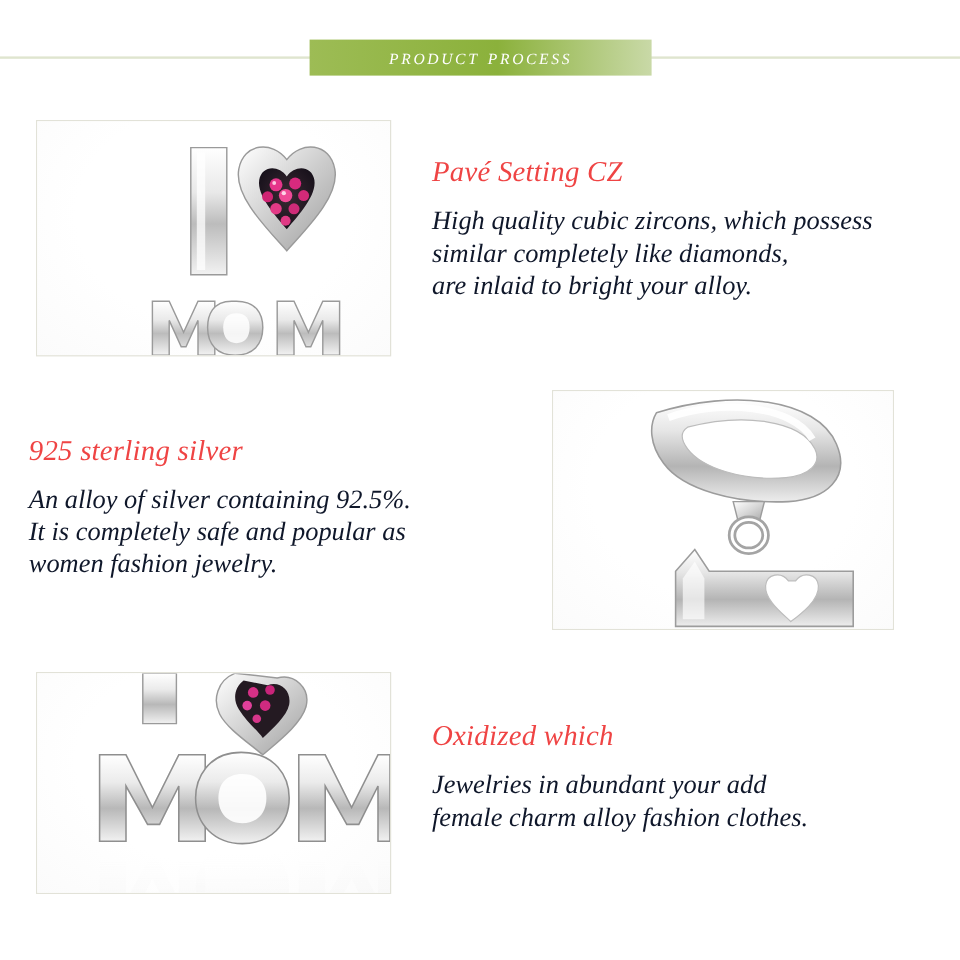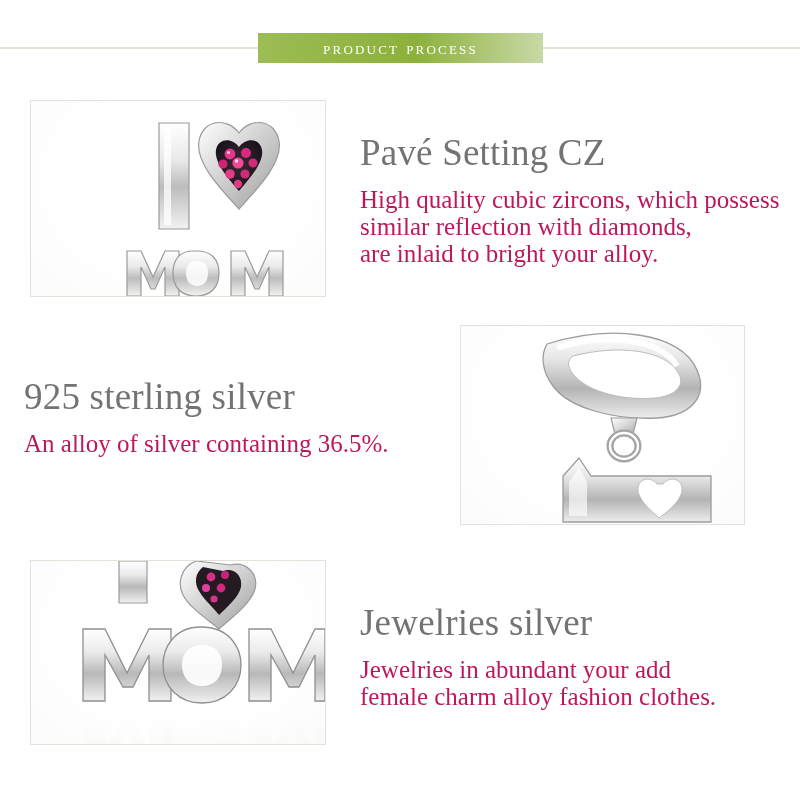--- a/index.html
+++ b/index.html
@@ -7,20 +7,21 @@
     margin: 0; padding: 0;
     width: 800px; height: 800px;
     background: #ffffff;
     font-family: "Liberation Serif", serif;
     overflow: hidden;
   }
   .page {
     position: relative;
     width: 652px; height: 800px;
     background: #ffffff;
+    font-style: italic;
   }
 
   
   .header {
     position: absolute;
     left: 0; top: 33px;
     width: 800px; height: 30px;
   }
   .header-line {
     position: absolute;
@@ -60,38 +61,38 @@
     position: absolute;
     left: 0; top: 0; right: 0; bottom: 0;
     background: radial-gradient(ellipse at 50% 40%, #ffffff 55%, #fbfbfb 100%);
   }
 
   .textblock { position: absolute; }
   .textblock h2 {
     margin: 0 0 12px 0;
     font-family: "Liberation Serif", serif;
     font-weight: normal;
-    font-size: 37px;
-    color: #737373;
+    font-size: 24px;
+    color: #ef4444;
     letter-spacing: 0.2px;
   }
   .textblock p {
     margin: 0;
     font-family: "Liberation Serif", serif;
-    font-size: 25px;
+    font-size: 22px;
     line-height: 27px;
-    color: #be185d;
+    color: #0f172a;
   }
 
   
   #photo1 { left: 30px;  top: 100px; width: 296px; height: 197px; }
   #text1  { left: 360px; top: 131px; width: 420px; }
 
   #photo2 { left: 460px; top: 325px; width: 285px; height: 200px; }
-  #text2  { left: 24px;  top: 363px; width: 410px; margin-top: 12px; }
+  #text2  { left: 24px;  top: 363px; width: 410px; }
 
   #photo3 { left: 30px;  top: 560px; width: 296px; height: 185px; }
   #text3  { left: 360px; top: 601px; width: 420px; }
 
   
   svg { display: block; }
 </style>
 </head>
 <body>
 
@@ -153,21 +154,21 @@
           <path d="M200 150 L214 150 L226 176 L238 150 L252 150 L252 195 L238 195 L238 166 L228 188 L224 188 L214 166 L214 195 L200 195 Z"></path>
         </g>
         <path d="M166 160 C158 160 155 165 155 172 C155 180 159 185 166 185 C173 185 177 180 177 172 C177 165 174 160 166 160 Z" fill="#ffffff" opacity="0.85"></path>
       </svg>
     </div>
   </div>
 
   <div class="textblock" id="text1">
     <h2>Pavé Setting CZ</h2>
     <p>High quality cubic zircons, which possess</p>
-    <p>similar reflection with diamonds,</p>
+    <p>similar completely like diamonds,</p>
     <p>are inlaid to bright your alloy.</p>
   </div>
 
   <div class="photo" id="photo2">
     <div class="inner">
       <svg width="283" height="198" viewBox="0 0 283 198">
         <defs>
           <linearGradient id="sil2" x1="0" y1="0" x2="0" y2="1">
             <stop offset="0%" stop-color="#ffffff"></stop>
             <stop offset="30%" stop-color="#e6e6e6"></stop>
@@ -195,21 +196,23 @@
         <path d="M102 150 L118 132 L130 150 L250 150 L250 196 L102 196 Z" fill="url(#sil2)" stroke="#9c9c9c" stroke-width="1.3"></path>
         <path d="M196 158 C190 150 178 152 177 162 C176 174 192 186 198 192
                  C206 186 222 174 221 162 C220 152 208 150 202 158 Z" fill="#ffffff" stroke="#bdbdbd" stroke-width="1"></path>
         <path d="M108 156 L118 142 L126 156 L126 190 L108 190 Z" fill="#ffffff" opacity="0.65"></path>
       </svg>
     </div>
   </div>
 
   <div class="textblock" id="text2">
     <h2>925 sterling silver</h2>
-    <p>An alloy of silver containing 36.5%.</p>
+    <p>An alloy of silver containing 92.5%.</p>
+    <p>It is completely safe and popular as</p>
+    <p>women fashion jewelry.</p>
   </div>
 
   <div class="photo" id="photo3">
     <div class="inner">
       <svg width="294" height="183" viewBox="0 0 294 183">
         <defs>
           <linearGradient id="sil3" x1="0" y1="0" x2="0" y2="1">
             <stop offset="0%" stop-color="#ffffff"></stop>
             <stop offset="32%" stop-color="#ebebeb"></stop>
             <stop offset="62%" stop-color="#b8b8b8"></stop>
@@ -248,18 +251,18 @@
           <rect x="50" y="143" width="244" height="1" fill="none"></rect>
           <path d="M52 68 L74 68 L96 112 L118 68 L140 68 L140 140 L118 140 L118 94 L102 126 L92 126 L74 94 L74 140 L52 140 Z" fill="url(#refl3)"></path>
           <path d="M170 66 C142 66 132 88 132 104 C132 126 148 142 171 142 C194 142 210 126 210 104 C210 86 198 66 170 66 Z" fill="url(#refl3)"></path>
           <path d="M218 68 L240 68 L262 112 L284 68 L294 68 L294 140 L284 140 L284 94 L268 126 L258 126 L240 94 L240 140 L218 140 Z" fill="url(#refl3)"></path>
         </g>
       </svg>
     </div>
   </div>
 
   <div class="textblock" id="text3">
-    <h2>Jewelries silver</h2>
+    <h2>Oxidized which</h2>
     <p>Jewelries in abundant your add</p>
     <p>female charm alloy fashion clothes.</p>
   </div>
 
 </div>
 
 </body></html>

